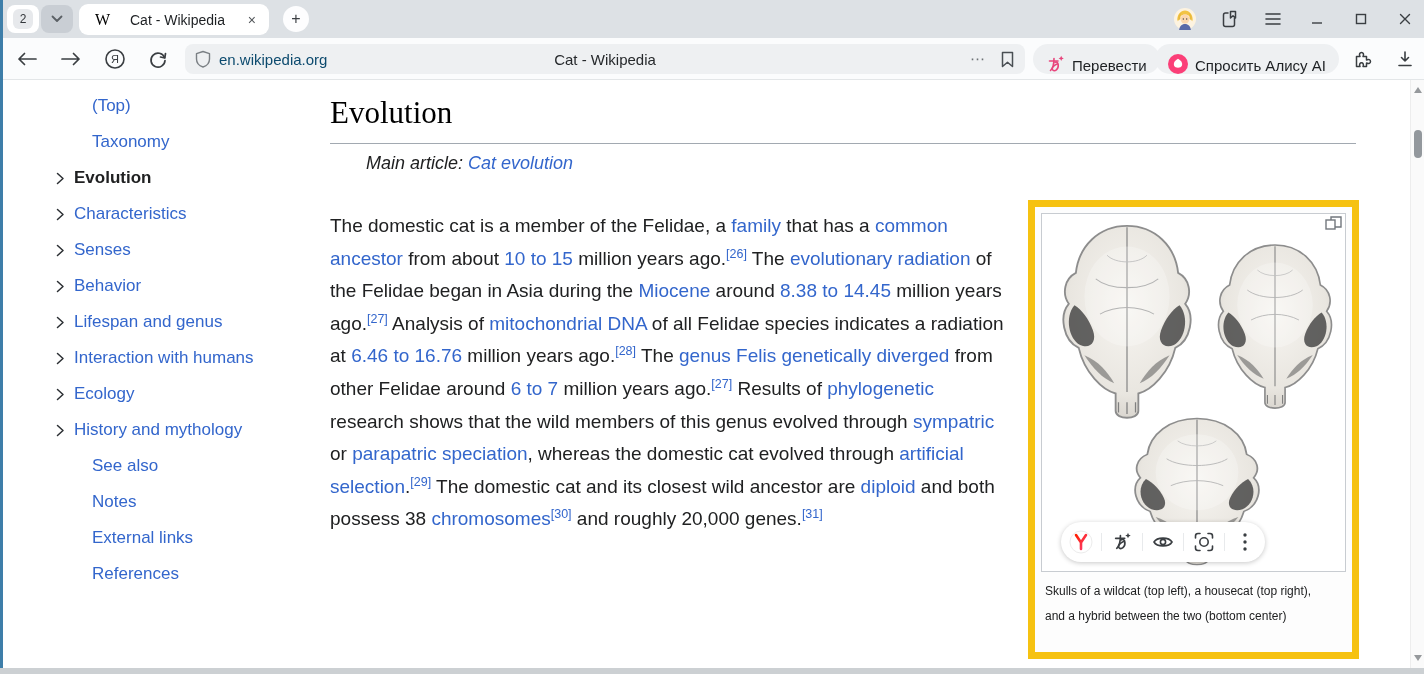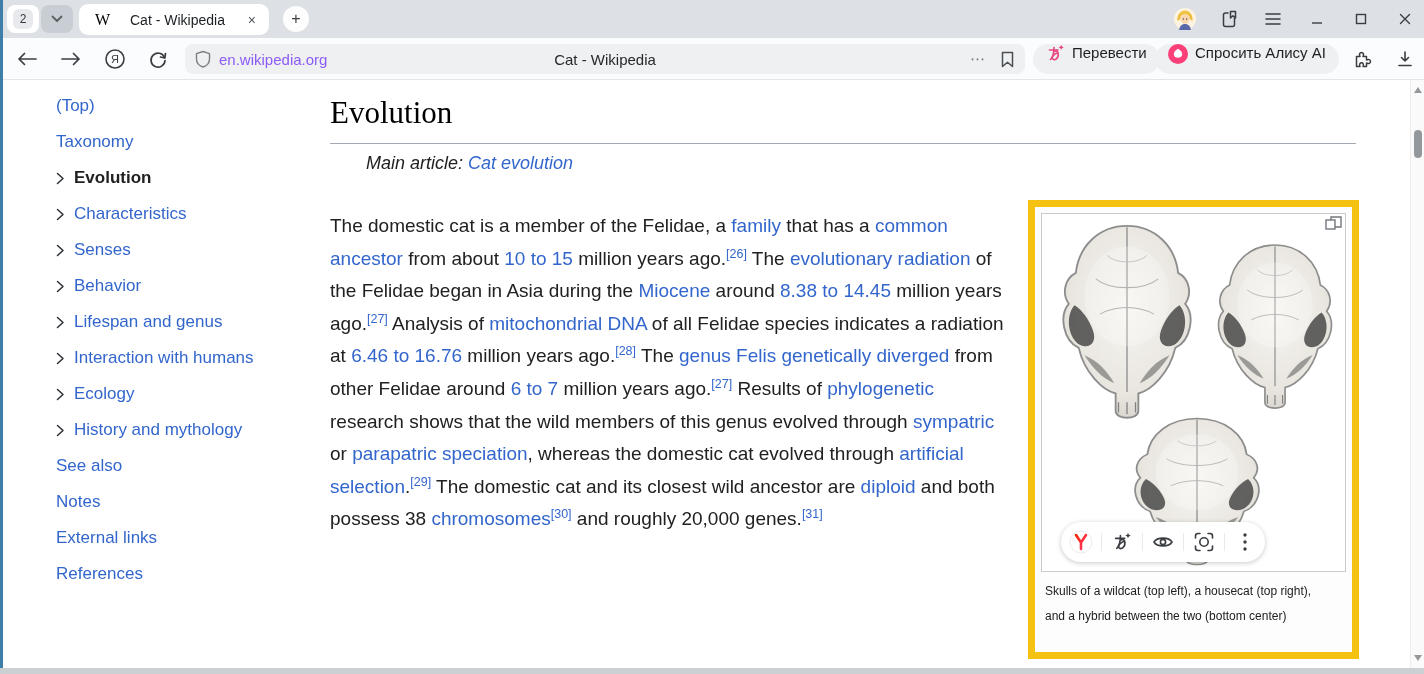--- a/index.html
+++ b/index.html
@@ -22,38 +22,38 @@
   .tab-title { flex:1; text-align:center; font-size:14px; color:#1d2023; white-space:nowrap; overflow:hidden; }
   .tab-close { font-size:14px; color:#52565a; padding:0 3px; }
   .newtab-btn { position:absolute; left:283px; top:6px; width:26px; height:26px; background:#fdfdfe; border-radius:50%; display:flex; align-items:center; justify-content:center; font-size:16px; color:#3a3e42; }
   .tabstrip-right { position:absolute; right:8px; top:0; height:38px; display:flex; align-items:center; gap:22px; }
   .ts-icon { width:22px; height:22px; display:flex; align-items:center; justify-content:center; }
 
   
   .toolbar { position:absolute; left:3px; top:38px; right:0; height:42px; background:#fbfcfd; border-bottom:1px solid #e3e6e8; }
   .nav-icon { position:absolute; top:9px; width:24px; height:24px; display:flex; align-items:center; justify-content:center; }
   .urlbar { position:absolute; left:182px; top:6px; width:840px; height:30px; background:#eef0f2; border-radius:8px; display:flex; align-items:center; padding:0 10px; }
-  .url-host { font-size:15px; color:#8b5cf6; margin-left:8px; }
+  .url-host { font-size:15px; color:#0c4a6e; margin-left:8px; }
   .url-title { position:absolute; left:0; right:0; text-align:center; font-size:15px; color:#26292c; pointer-events:none; }
   .url-right { margin-left:auto; display:flex; align-items:center; gap:14px; z-index:2; }
   .more-dots { font-size:15px; color:#6d7276; letter-spacing:1px; }
-  .pill { position:absolute; top:6px; height:30px; background:#eef0f2; border-radius:15px; display:flex; align-items:flex-start; gap:7px; padding:0 13px; font-size:15px; color:#1d2023; white-space:nowrap; }
+  .pill { position:absolute; top:6px; height:30px; background:#eef0f2; border-radius:15px; display:flex; align-items:flex-end; gap:7px; padding:0 13px; font-size:15px; color:#1d2023; white-space:nowrap; }
   .pill-translate { left:1030px; }
   .pill-alice { left:1152px; }
   .alice-circle { width:20px; height:20px; }
   .tb-right-icon { position:absolute; top:9px; width:24px; height:24px; display:flex; align-items:center; justify-content:center; }
 
   
   .content { position:absolute; left:3px; top:81px; right:14px; bottom:6px; background:#fff; overflow:hidden; }
 
   
   .toc { position:absolute; left:53px; top:7px; width:270px; }
   .toc-row { height:36px; display:flex; align-items:center; }
   .toc-chevron { width:18px; display:flex; align-items:center; }
-  .toc-label { font-size:17px; color:#3366cc; margin-left:0; }
+  .toc-label { font-size:17px; color:#3366cc; margin-left:36px; }
   .toc-row.has-chevron .toc-label { margin-left:0; }
   .toc-row.active .toc-label { color:#202122; font-weight:bold; }
 
   
   .article-heading { position:absolute; left:327px; top:14px; font-family:"Liberation Serif", serif; font-size:31px; font-weight:400; color:#000; }
   .heading-rule { position:absolute; left:327px; top:62px; width:1026px; height:1px; background:#a2a9b1; }
   .hatnote { position:absolute; left:363px; top:72px; font-size:18px; font-style:italic; color:#202122; }
   .hatnote a { color:#3366cc; text-decoration:none; }
   .para { position:absolute; left:327px; top:113px; width:678px; font-size:19px; line-height:32.6px; color:#202122;margin-top:16px; }
   .wlink { color:#3366cc; text-decoration:none; cursor:pointer; }

